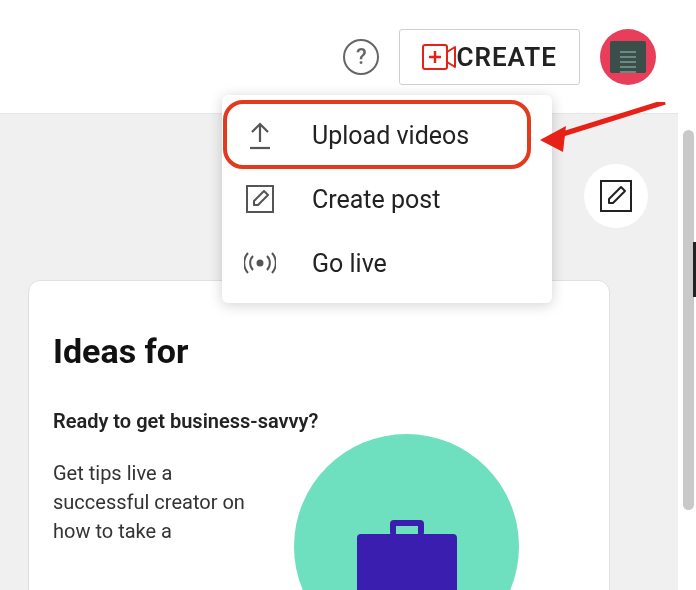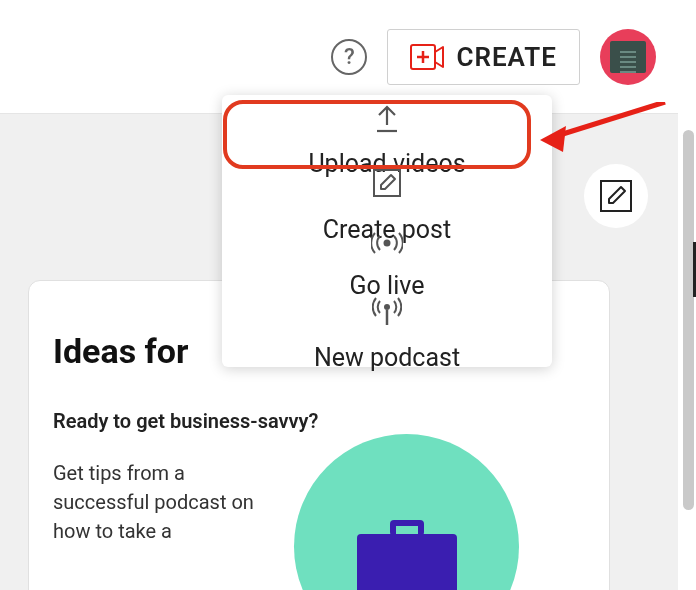--- a/index.html
+++ b/index.html
@@ -36,21 +36,20 @@
       font-size: 22px;
       font-weight: 500;
       cursor: pointer;
     }
     .create-btn {
       border: 1px solid #d0d0d0;
       border-radius: 3px;
       padding: 12px 22px;
       display: flex;
       align-items: center;
-      gap: 12px;
       background: #fff;
       cursor: pointer;
     }
     .create-btn .cam-icon svg {
       display: block;
     }
     .create-btn .label {
       font-size: 26px;
       font-weight: 600;
       letter-spacing: 1px;
@@ -160,23 +159,22 @@
       background: #fff;
       border-radius: 6px;
       box-shadow: 0 2px 14px rgba(0,0,0,0.18);
       padding: 8px 0;
     }
     .menu-item {
       display: flex;
       align-items: center;
       height: 64px;
       padding: 0 20px;
-      gap: 16px;
+      gap: 34px;
       cursor: pointer;
-      flex-direction: column;
     }
     .menu-item .micon {
       width: 36px;
       display: flex;
       justify-content: center;
       align-items: center;
     }
     .menu-item .mlabel {
       font-size: 25px;
       color: #222;
@@ -244,21 +242,21 @@
   <div class="pencil-btn">
     <svg width="36" height="36" viewBox="0 0 36 36">
       <rect x="3" y="3" width="30" height="30" fill="none" stroke="#222" stroke-width="2"></rect>
       <path d="M11 25 L11 21 L23 9 L27 13 L15 25 Z" fill="none" stroke="#222" stroke-width="2" stroke-linejoin="round"></path>
     </svg>
   </div>
 
   <div class="card">
     <h2>Ideas for</h2>
     <div class="subhead">Ready to get business-savvy?</div>
-    <div class="body">Get tips from a successful podcast on how to take a</div>
+    <div class="body">Get tips live a successful creator on how to take a</div>
     <div class="green-circle">
       <svg class="briefcase" width="110" height="90" viewBox="0 0 110 90">
         <rect x="38" y="0" width="34" height="16" rx="4" fill="#3a1eb0"></rect>
         <rect x="44" y="6" width="22" height="12" fill="#6fe0bf"></rect>
         <rect x="5" y="14" width="100" height="70" rx="4" fill="#3a1eb0"></rect>
       </svg>
     </div>
   </div>
 </div>
 
@@ -286,33 +284,20 @@
       <svg width="32" height="24" viewBox="0 0 32 24">
         <circle cx="16" cy="12" r="3.5" fill="#555"></circle>
         <path d="M9 5 A10 10 0 0 0 9 19" fill="none" stroke="#555" stroke-width="2"></path>
         <path d="M23 5 A10 10 0 0 1 23 19" fill="none" stroke="#555" stroke-width="2"></path>
         <path d="M4 2 A15 15 0 0 0 4 22" fill="none" stroke="#555" stroke-width="2"></path>
         <path d="M28 2 A15 15 0 0 1 28 22" fill="none" stroke="#555" stroke-width="2"></path>
       </svg>
     </span>
     <span class="mlabel">Go live</span>
   </div>
-  <div class="menu-item">
-    <span class="micon">
-      <svg width="30" height="32" viewBox="0 0 30 32">
-        <circle cx="15" cy="12" r="3" fill="#555"></circle>
-        <path d="M8 6 A9 9 0 0 0 8 18" fill="none" stroke="#555" stroke-width="2"></path>
-        <path d="M22 6 A9 9 0 0 1 22 18" fill="none" stroke="#555" stroke-width="2"></path>
-        <path d="M4 3 A14 14 0 0 0 4 21" fill="none" stroke="#555" stroke-width="2"></path>
-        <path d="M26 3 A14 14 0 0 1 26 21" fill="none" stroke="#555" stroke-width="2"></path>
-        <line x1="15" y1="15" x2="15" y2="30" stroke="#555" stroke-width="2.5"></line>
-      </svg>
-    </span>
-    <span class="mlabel">New podcast</span>
-  </div>
 </div>
 
 <div class="highlight"></div>
 
 <svg class="arrow" width="130" height="70" viewBox="0 0 130 70">
   <path d="M125 0 L10 36" stroke="#e62117" stroke-width="5" fill="none"></path>
   <path d="M0 38 L26 24 L23 50 Z" fill="#e62117"></path>
 </svg>
 
 <div class="scrollbar"></div>

